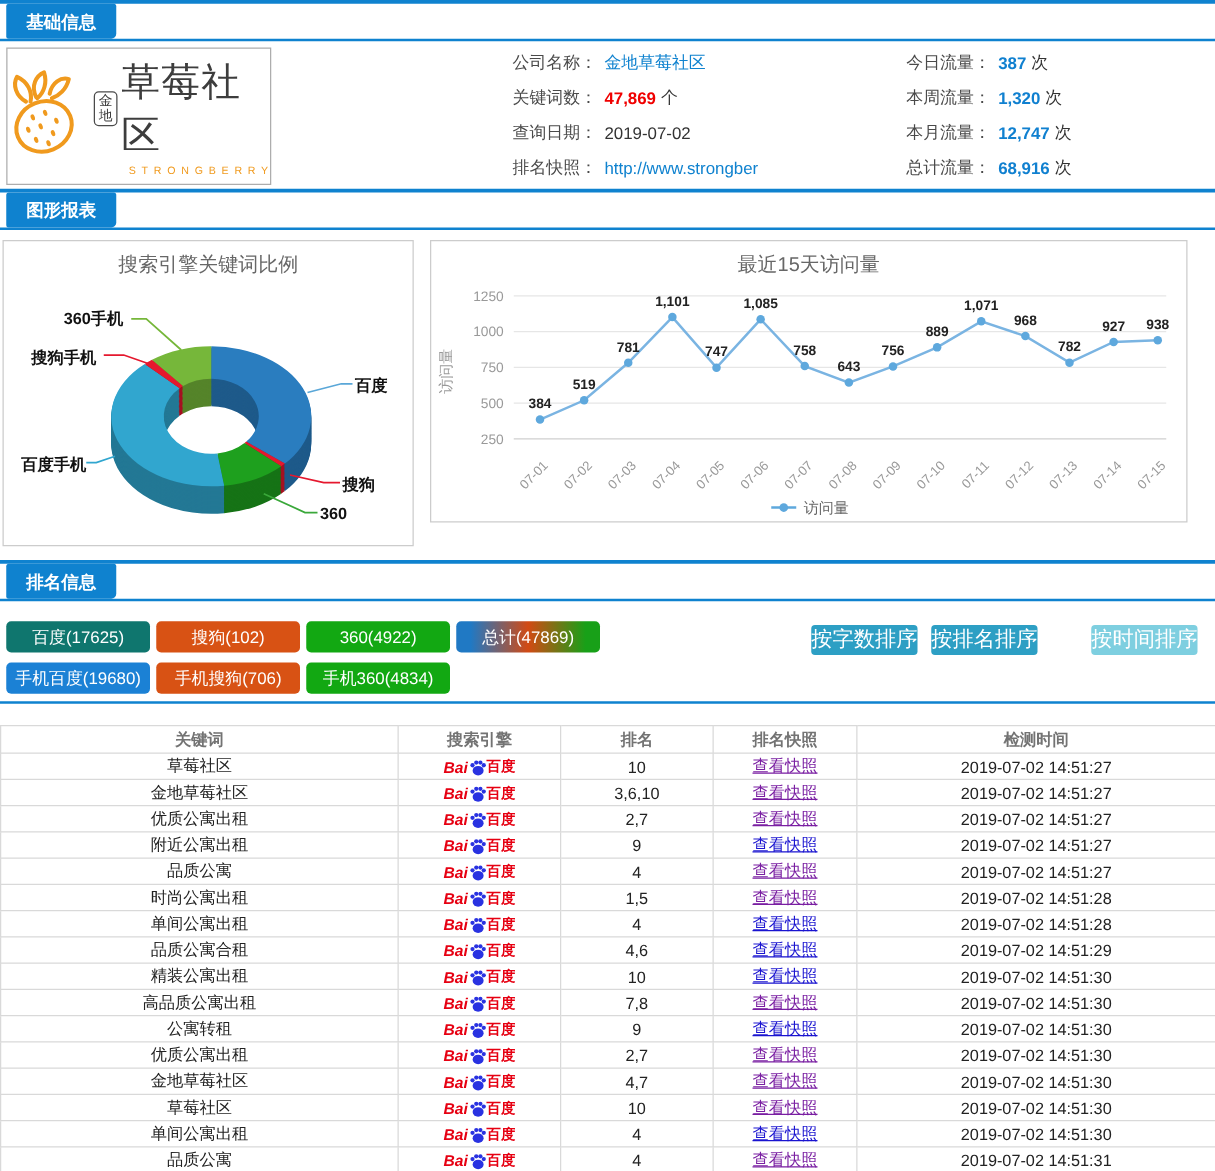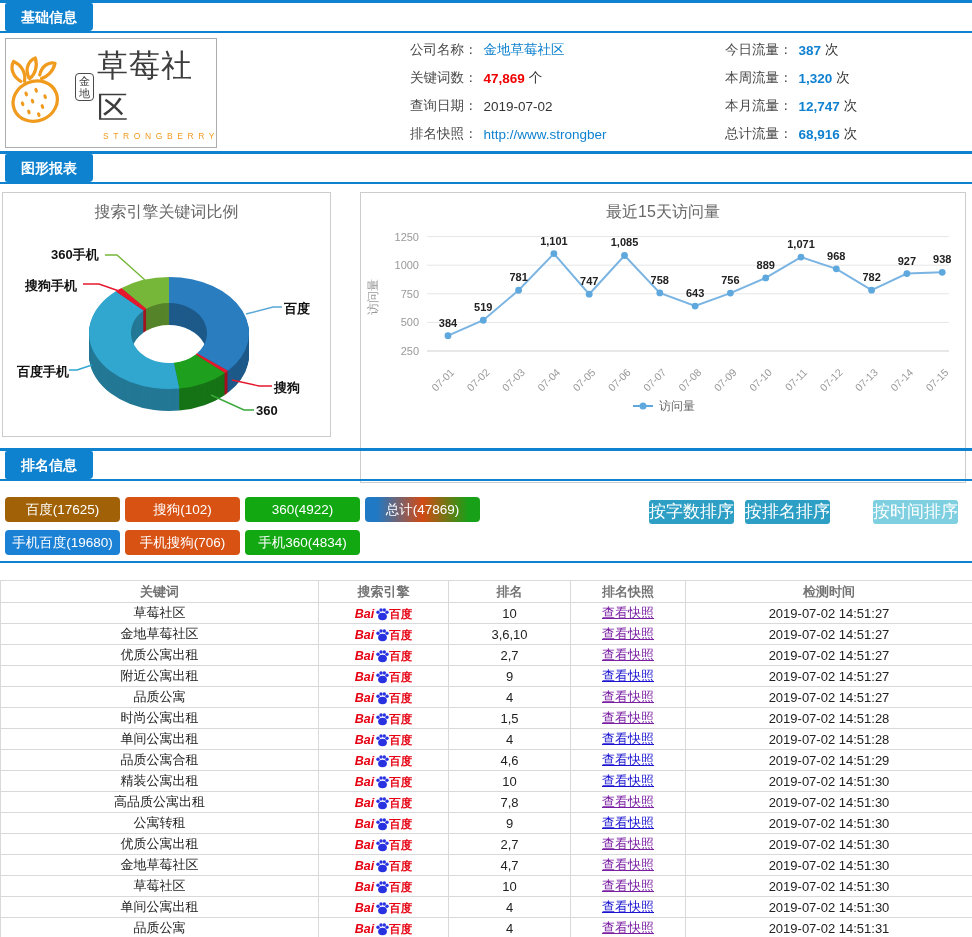--- a/index.html
+++ b/index.html
@@ -33,21 +33,21 @@
   .val-link { color:#0f82cf; text-decoration:none; }
   .val-link.ul { }
   .val-red { color:#f00000; font-weight:bold; }
   .val-blue { color:#1080d0; font-weight:bold; }
   .val-plain { color:#333; }
   .suffix { color:#333; margin-left:4px; }
 
   
   .chart-box { position:absolute; top:192px; border:1px solid #ccc; background:#fff; }
   #pie-box  { left:2px;  width:329px; height:245px; }
-  #line-box { left:360px; width:606px; height:291px; }
+  #line-box { left:344px; width:606px; height:226px; }
   .chart-title { position:absolute; top:9px; left:0; right:0; text-align:center;
     color:#676767; font-size:16px; }
   .pie-label { position:absolute; font-size:13px; font-weight:bold; color:#111; white-space:nowrap; }
 
   
   .filters { position:absolute; left:5px; }
   #filters-r1 { top:497px; } #filters-r2 { top:530px; }
   .fbtn { display:inline-block; width:115px; height:25px; margin-right:5px;
     border:none; border-radius:4px; color:#fff; font-size:13.5px; line-height:25px;
     text-align:center; cursor:pointer; font-family:inherit; }
@@ -380,21 +380,21 @@
         <circle cx="282" cy="213" r="3.5" fill="#5ea8dd"></circle>
         <text x="298" y="217" fill="#666" font-size="12px">访问量</text>
       </g>
     </svg>
 </div>
 
 <div class="sec-hd" style="top:448px">
   <span class="sec-tab">排名信息</span>
 </div>
 
-<div id="filters-r1" class="filters"><button class="fbtn" style="background: #a16207;">百度(17625)</button><button class="fbtn" style="background: rgb(216, 82, 20);">搜狗(102)</button><button class="fbtn" style="background: rgb(18, 168, 18);">360(4922)</button><button class="fbtn grad">总计(47869)</button></div>
+<div id="filters-r1" class="filters"><button class="fbtn" style="background: #0f766e;">百度(17625)</button><button class="fbtn" style="background: rgb(216, 82, 20);">搜狗(102)</button><button class="fbtn" style="background: rgb(18, 168, 18);">360(4922)</button><button class="fbtn grad">总计(47869)</button></div>
 <div id="filters-r2" class="filters"><button class="fbtn" style="background: rgb(27, 129, 213);">手机百度(19680)</button><button class="fbtn" style="background: rgb(216, 82, 20);">手机搜狗(706)</button><button class="fbtn" style="background: rgb(18, 168, 18);">手机360(4834)</button></div>
 <div id="sorts"><button class="sbtn">按字数排序</button><button class="sbtn">按排名排序</button><button class="sbtn lite">按时间排序</button></div>
 <div id="sep-line"></div>
 
 <table id="rank-table">
   <thead>
       <tr id="rt-head">
         <th style="width: 318px;">关键词</th>
         <th style="width: 130px;">搜索引擎</th>
         <th style="width: 122px;">排名</th>

